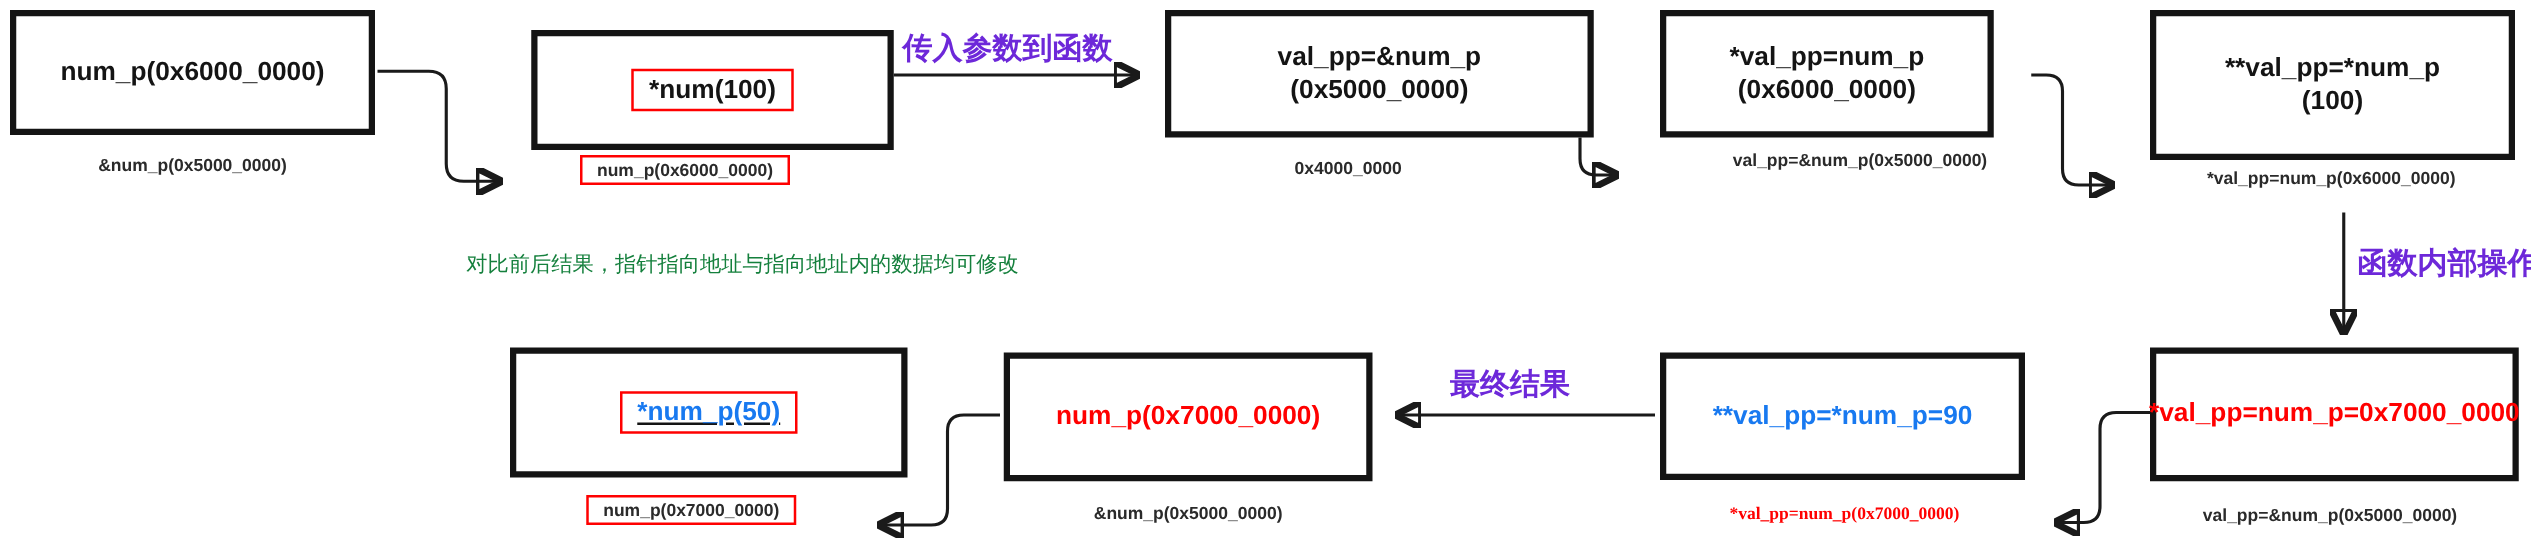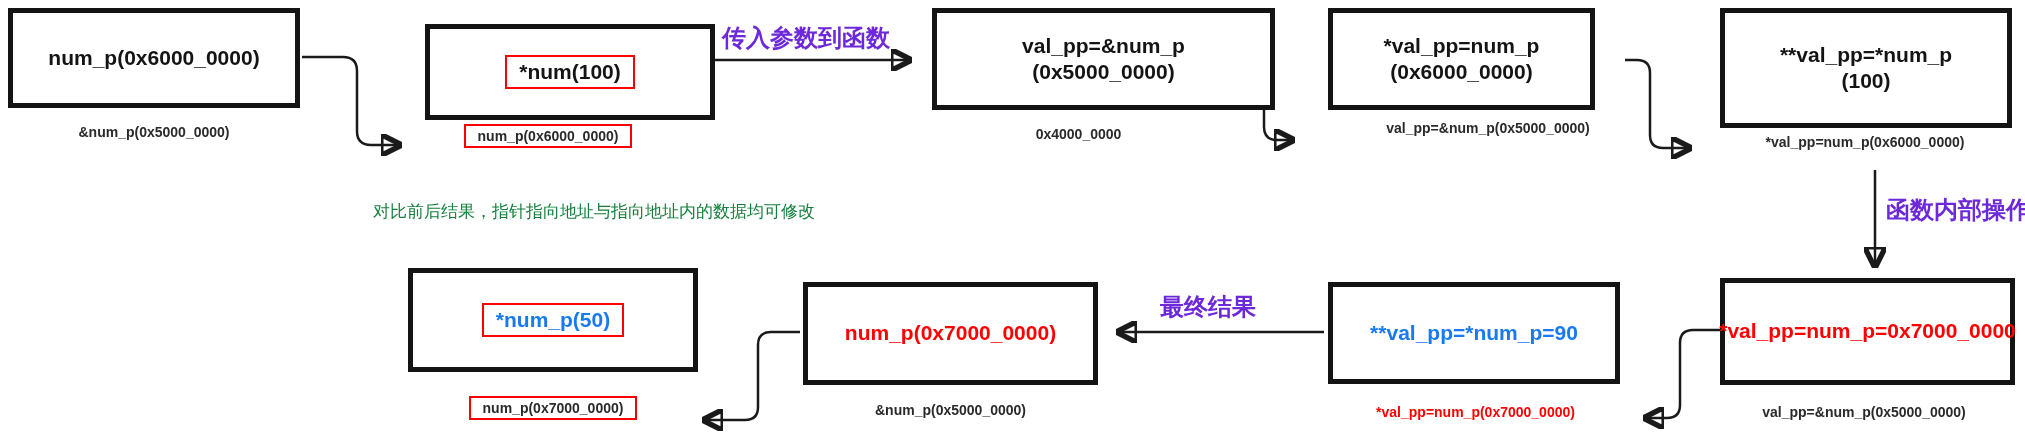--- a/index.html
+++ b/index.html
@@ -77,35 +77,35 @@
 
   <div class="box" style="left:1720px;top:8px;width:292px;height:120px;">
     <div>**val_pp=*num_p</div>
     <div>(100)</div>
   </div>
   <div class="sub" style="left:1705px;top:134px;width:320px;">*val_pp=num_p(0x6000_0000)</div>
 
   <div class="note" style="left:373px;top:200px;">对比前后结果，指针指向地址与指向地址内的数据均可修改</div>
   <div class="cnlabel" style="left:1886px;top:194px;">函数内部操作</div>
 
-  <div class="box" style="left:408px;top:268px;width:290px;height:104px;">
+  <div class="box" style="left:408px;top:278px;width:318px;height:104px;text-decoration:underline;">
     <span class="redframe"><span class="blue">*num_p(50)</span></span>
   </div>
   <div class="sub" style="left:408px;top:396px;width:290px;"><span class="redframe"><span>num_p(0x7000_0000)</span></span></div>
 
   <div class="box" style="left:803px;top:282px;width:295px;height:103px;">
     <div class="red">num_p(0x7000_0000)</div>
   </div>
   <div class="sub" style="left:803px;top:402px;width:295px;">&amp;num_p(0x5000_0000)</div>
 
   <div class="cnlabel" style="left:1160px;top:291px;text-align:center;">最终结果</div>
 
   <div class="box" style="left:1328px;top:282px;width:292px;height:102px;">
     <div class="blue">**val_pp=*num_p=90</div>
   </div>
-  <div class="sub red" style="left:1318px;top:404px;width:315px;">*val_pp=num_p(0x7000_0000)</div>
+  <div class="sub red" style="left:1318px;top:404px;width:315px;font-family:Liberation Serif, serif;">*val_pp=num_p(0x7000_0000)</div>
 
   <div class="box" style="left:1720px;top:278px;width:295px;height:107px;">
     <div class="red" style="white-space:nowrap;">*val_pp=num_p=0x7000_0000</div>
   </div>
   <div class="sub" style="left:1703px;top:404px;width:322px;">val_pp=&amp;num_p(0x5000_0000)</div>
 
 </div>
 
 </body></html>

